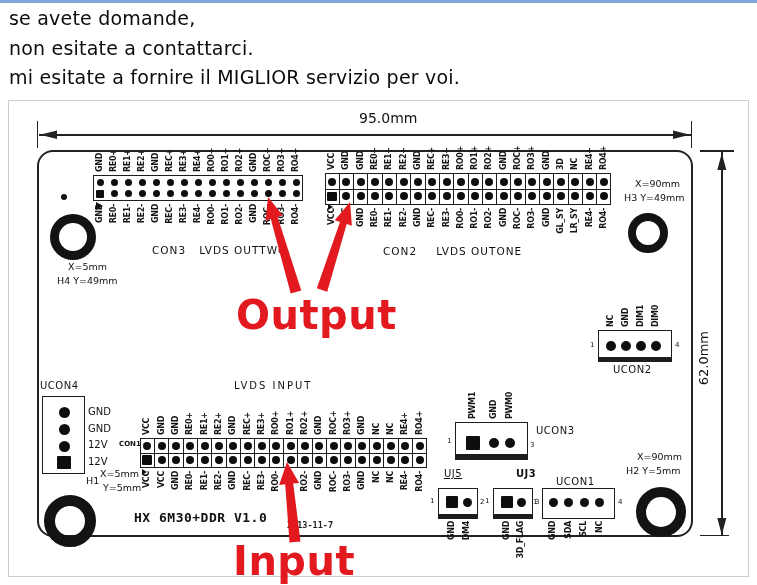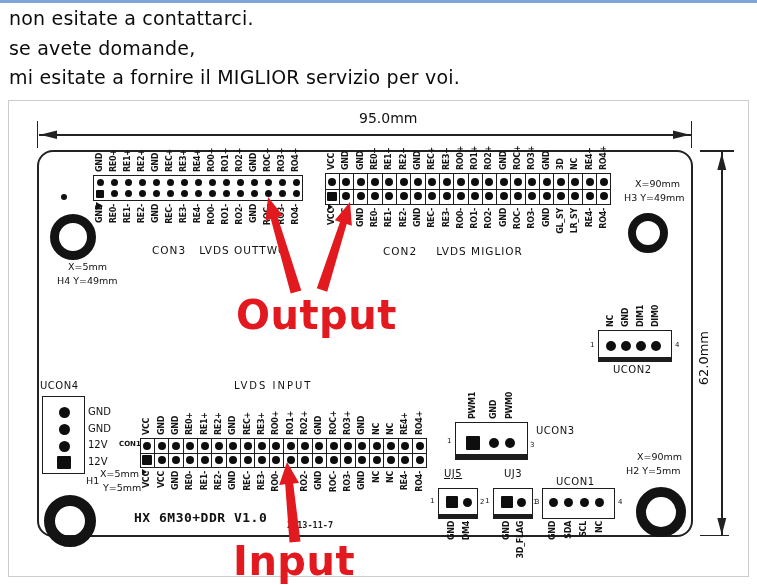--- a/index.html
+++ b/index.html
@@ -62,22 +62,22 @@
 .pinname{font-size:10px;color:#111}
 #bottom-bar{left:0;top:577px;width:757px;height:3px;background:#7ea6d8}
 #overlay{position:absolute;left:0;top:0;pointer-events:none}
 </style>
 </head>
 <body>
 
 <div class="page">
 
   <div class="intro">
+    <p>se avete domande,</p>
     <p>non esitate a contattarci.</p>
-    <p>se avete domande,</p>
     <p>mi esitate a fornire il MIGLIOR servizio per voi.</p>
   </div>
 
   <div id="fig">
     <div class="figure-frame"></div>
 
     <div class="dimline" id="dim95-line"></div>
     <div class="dimline" id="dim95-tick-l"></div>
     <div class="dimline" id="dim95-tick-r"></div>
     <div id="dim95-label">95.0mm</div>
@@ -108,21 +108,21 @@
     </div>
     <div class="hlabel" id="h2-label">
       <div class="hl-indent">X=90mm</div>
       <div>H2 Y=5mm</div>
     </div>
 
     <div class="conn-title" id="con3-name">
       <span>CON3</span><span class="t2">LVDS OUTTWO</span>
     </div>
     <div class="conn-title" id="con2-name">
-      <span>CON2</span><span class="t2">LVDS MIGLIOR</span>
+      <span>CON2</span><span class="t2">LVDS OUTONE</span>
     </div>
     <span id="con1-side">CON1</span>
     <span id="con1-title">LVDS INPUT</span>
 
     <div class="tri" id="con3-tri"></div>
     <div class="tri" id="con2-tri"></div>
     <div class="tri" id="con1-tri"></div>
 
     <span id="board-title">HX 6M30+DDR V1.0</span>
     <span id="board-date">2013-11-7</span>
@@ -420,21 +420,21 @@
       <div class="dot" style="left: 462.5px; top: 497.5px; width: 9px; height: 9px;"></div>
       <span class="vtext down" style="left: 462px; top: 521px;">DM4</span>
       <span class="small-name" style="left: 444px; top: 468px; text-decoration: underline;">UJ5</span>
       <span class="pnum" style="left: 430px; top: 497px;">1</span>
       <span class="pnum" style="left: 480px; top: 498px;">2</span>
       <div class="hbox" style="left: 493px; top: 488px; width: 40px; height: 31px; border-bottom-width: 5px;"></div>
       <div class="dot sq" style="left: 500.75px; top: 495.75px; width: 12.5px; height: 12.5px;"></div>
       <span class="vtext down" style="left: 502px; top: 521px;">GND</span>
       <div class="dot" style="left: 516.5px; top: 497.5px; width: 9px; height: 9px;"></div>
       <span class="vtext down" style="left: 516px; top: 521px;">3D_FLAG</span>
-      <span class="small-name" style="left: 504px; top: 468px;">UJ3</span>
+      <span class="small-name" style="left: 516px; top: 468px; font-weight: bold;">UJ3</span>
       <span class="pnum" style="left: 485px; top: 497px;">1</span>
       <span class="pnum" style="left: 535px; top: 498px;">3</span>
       <div class="hbox" style="left: 542px; top: 488px; width: 73px; height: 31px;"></div>
       <div class="dot" style="left: 548.5px; top: 497.5px; width: 9px; height: 9px;"></div>
       <span class="vtext down" style="left: 548px; top: 521px;">GND</span>
       <div class="dot" style="left: 564px; top: 497.5px; width: 9px; height: 9px;"></div>
       <span class="vtext down" style="left: 563.5px; top: 521px;">SDA</span>
       <div class="dot" style="left: 579.5px; top: 497.5px; width: 9px; height: 9px;"></div>
       <span class="vtext down" style="left: 579px; top: 521px;">SCL</span>
       <div class="dot" style="left: 595px; top: 497.5px; width: 9px; height: 9px;"></div>

